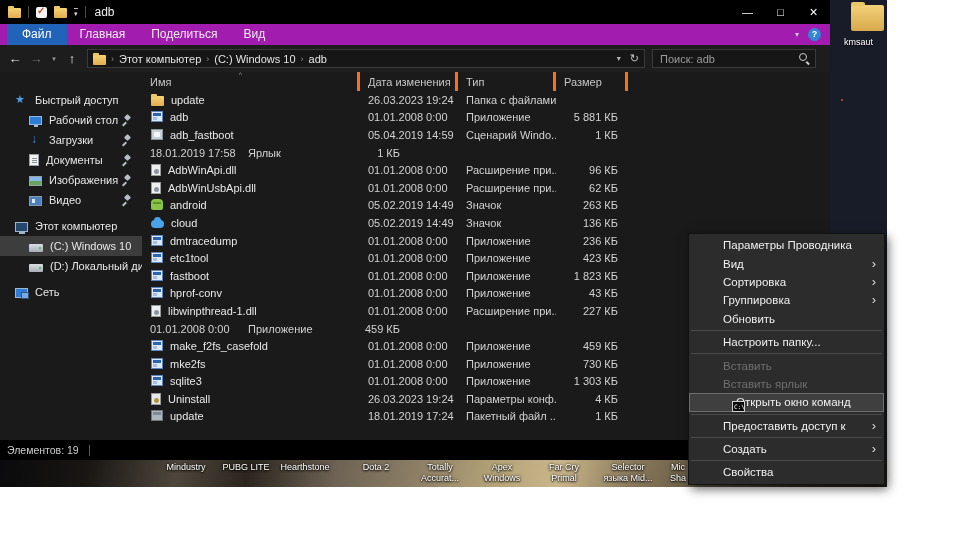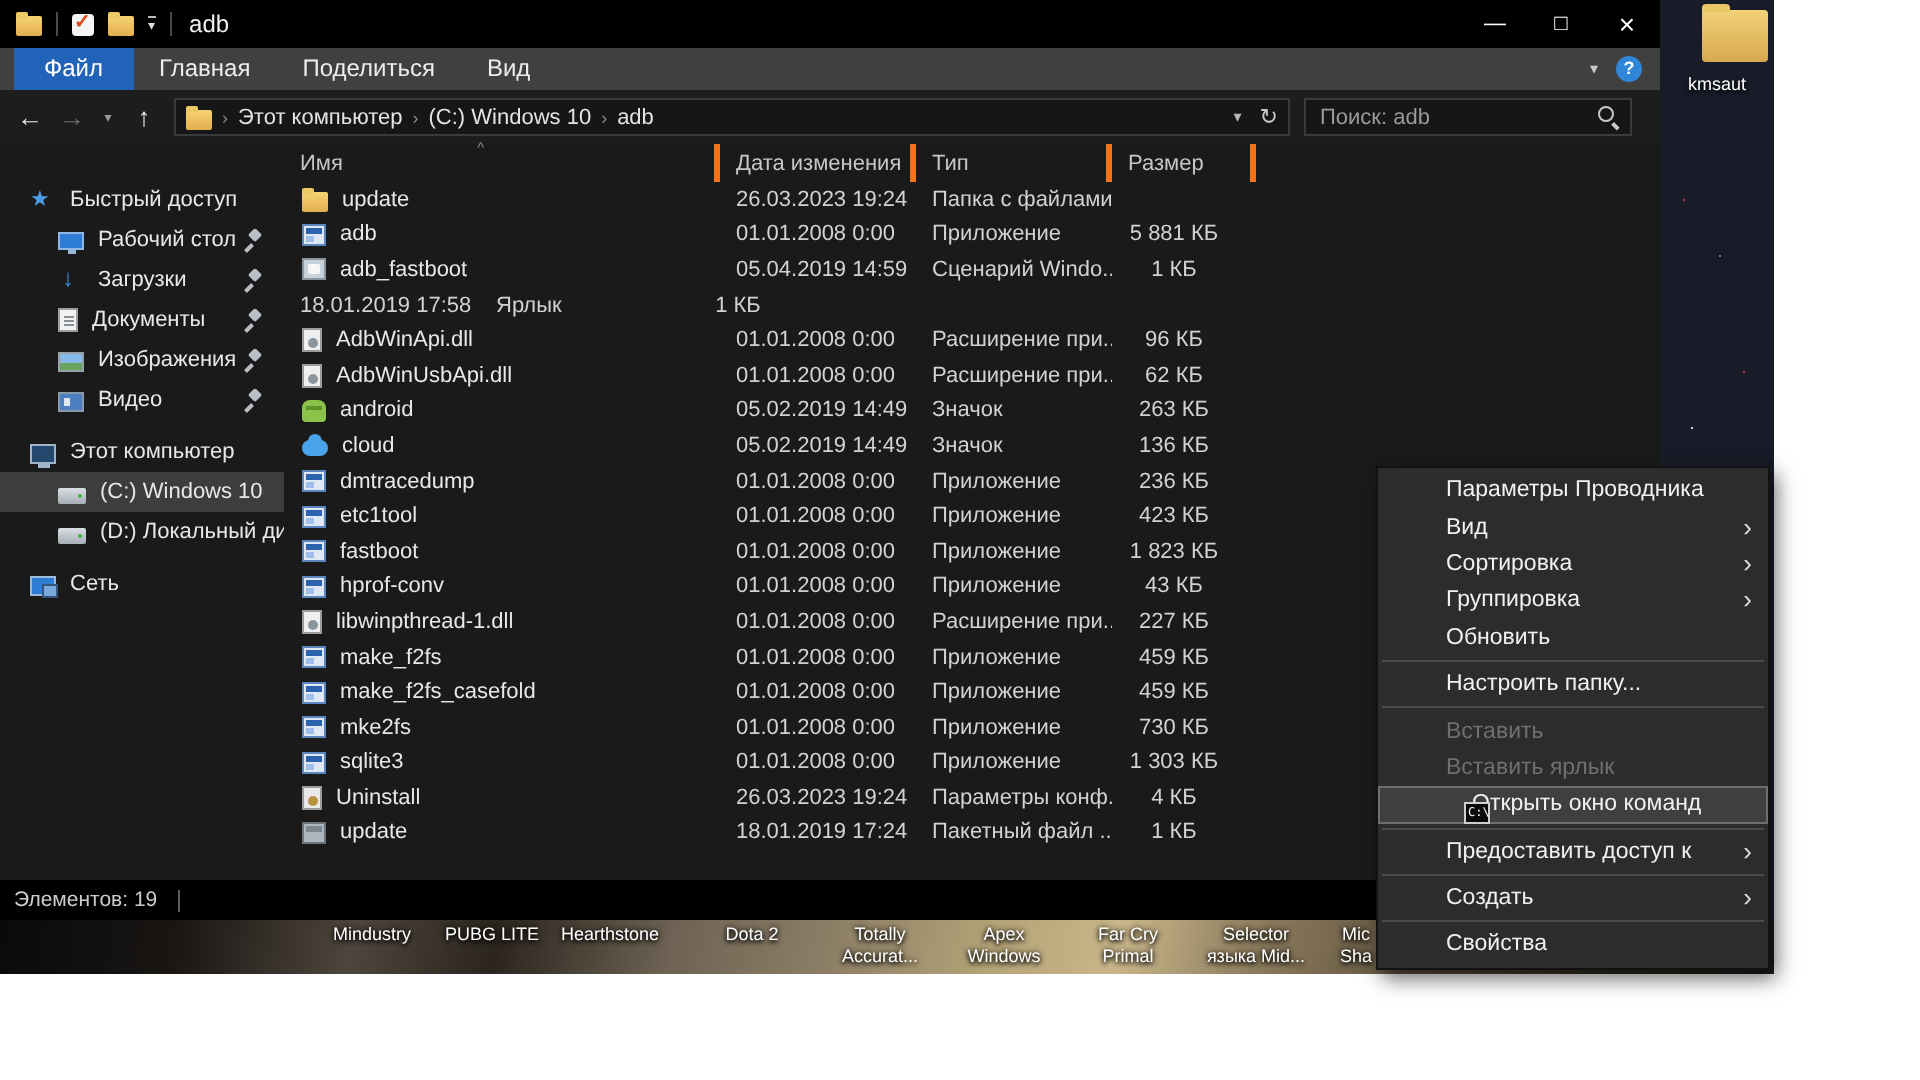--- a/index.html
+++ b/index.html
@@ -35,21 +35,21 @@
   .explorer{position:absolute;left:0;top:0;width:830px;height:460px;background:#1a1a1a;z-index:2}
 
   .titlebar{position:absolute;left:0;top:0;right:0;height:24px;background:#000;display:flex;align-items:center;gap:7px;padding-left:8px}
   .qat-divider{width:1px;height:12px;background:#4a4a4a}
   .qat-arrow{font-size:7px;color:#ddd;border-top:1px solid #bbb;padding-top:1px;line-height:7px}
   .title{color:#eee;font-size:12px;margin-left:2px}
   .controls{margin-left:auto;display:flex;height:24px}
   .ctrl{width:33px;text-align:center;line-height:24px;color:#fff;font-size:11px}
   .ctrl.close{font-size:14px}
 
-  .tabsrow{position:absolute;left:0;top:24px;right:0;height:21px;background:#404040;display:flex;align-items:stretch;padding-left:7px}
+  .tabsrow{position:absolute;left:0;top:24px;right:0;height:21px;background:#a21caf;display:flex;align-items:stretch;padding-left:7px}
   .tab{padding:0 13px;line-height:21px;font-size:12px;color:#ececec}
   .tab.active{background:#2063b8;color:#fff;padding:0 15px}
   .tabs-right{margin-left:auto;display:flex;align-items:center;gap:9px;padding-right:9px}
   .collapse{color:#c8c8c8;font-size:8px}
   .help{width:13px;height:13px;border-radius:50%;background:#2f86d6;color:#fff;font-size:9px;font-weight:bold;text-align:center;line-height:13px}
 
   .toolbar{position:absolute;left:0;top:45px;right:0;height:27px;background:#1d1d1d;display:flex;align-items:center;gap:7px;padding-left:8px}
   .navbtn{color:#e6e6e6;font-size:13px;width:14px;text-align:center}
   .navbtn.fwd{color:#6e6e6e}
   .navbtn.small{font-size:7px;color:#9c9c9c;width:8px}
@@ -80,22 +80,22 @@
   .pin::after{content:"";position:absolute;left:0;bottom:0;width:5px;height:2px;background:#b9bec4;transform:rotate(-45deg)}
 
   
   .filearea{position:absolute;left:142px;top:72px;right:0;bottom:20px;background:#1a1a1a}
   .headers{display:flex;height:19px;align-items:stretch}
   .hcell{position:relative;color:#c7c7c7;font-size:11px;padding-left:8px;box-sizing:border-box;border-right:3px solid #f97316;display:flex;align-items:center}
   .c0{width:218px}.c1{width:98px}.c2{width:98px}.c3{width:72px}
   .sortcaret{position:absolute;top:-1px;left:45%;font-size:7px;color:#9a9a9a}
   .row{display:flex;height:17.6px;align-items:center}
   .cell{box-sizing:border-box;font-size:11px;color:#d2d2d2;white-space:nowrap;overflow:hidden;padding-left:8px}
-  .namec{display:flex;align-items:center;gap:7px;color:#e8e8e8;padding-left:9px}
-  .sizec{text-align:center;padding-right:10px;padding-left:0}
+  .namec{display:flex;gap:7px;color:#e8e8e8;padding-left:9px}
+  .sizec{text-align:right;padding-right:10px;padding-left:0}
 
   .statusbar{position:absolute;left:0;bottom:0;right:0;height:20px;background:#000000;display:flex;align-items:center;padding-left:7px;color:#cdcdcd;font-size:10.5px;gap:10px}
   .sb-div{width:1px;height:11px;background:#5c5c5c}
 
   
   .menu{position:absolute;left:688px;top:233px;width:197px;background:#2c2c2c;border:1px solid #121212;
         box-shadow:3px 4px 10px rgba(0,0,0,.6);z-index:10;padding:2px 0;box-sizing:border-box}
   .mi{position:relative;height:18.4px;display:flex;align-items:center;padding-left:34px;padding-right:8px;font-size:11.5px;color:#f0f0f0}
   .mi.dis{color:#6f6f6f}
   .mi.hi{background:#3f3f3f;box-shadow:inset 0 0 0 1px #6e6e6e}
@@ -415,24 +415,20 @@
           <div class="row">
             <div class="cell c0 namec">
               <span class="ic ic-dll"></span>
               <span>libwinpthread-1.dll</span>
             </div>
             <div class="cell c1">01.01.2008 0:00</div>
             <div class="cell c2">Расширение при...</div>
             <div class="cell c3 sizec">227 КБ</div>
           </div>
           <div class="row">
-            <div class="cell c0 namec">
-              <span class="ic ic-app"></span>
-              <span>make_f2fs</span>
-            </div>
             <div class="cell c1">01.01.2008 0:00</div>
             <div class="cell c2">Приложение</div>
             <div class="cell c3 sizec">459 КБ</div>
           </div>
           <div class="row">
             <div class="cell c0 namec">
               <span class="ic ic-app"></span>
               <span>make_f2fs_casefold</span>
             </div>
             <div class="cell c1">01.01.2008 0:00</div>

